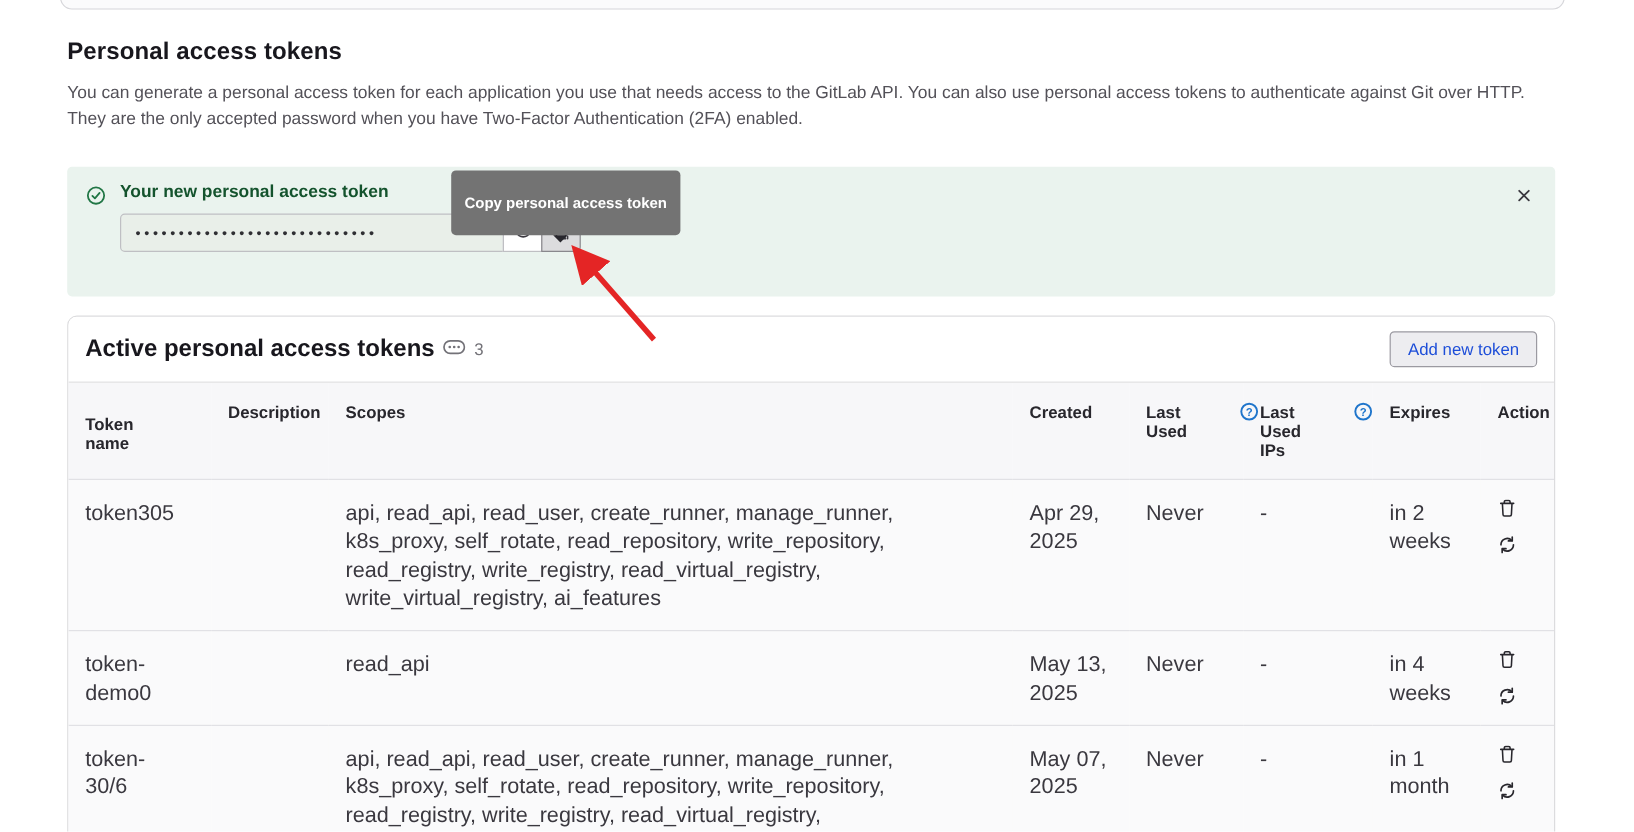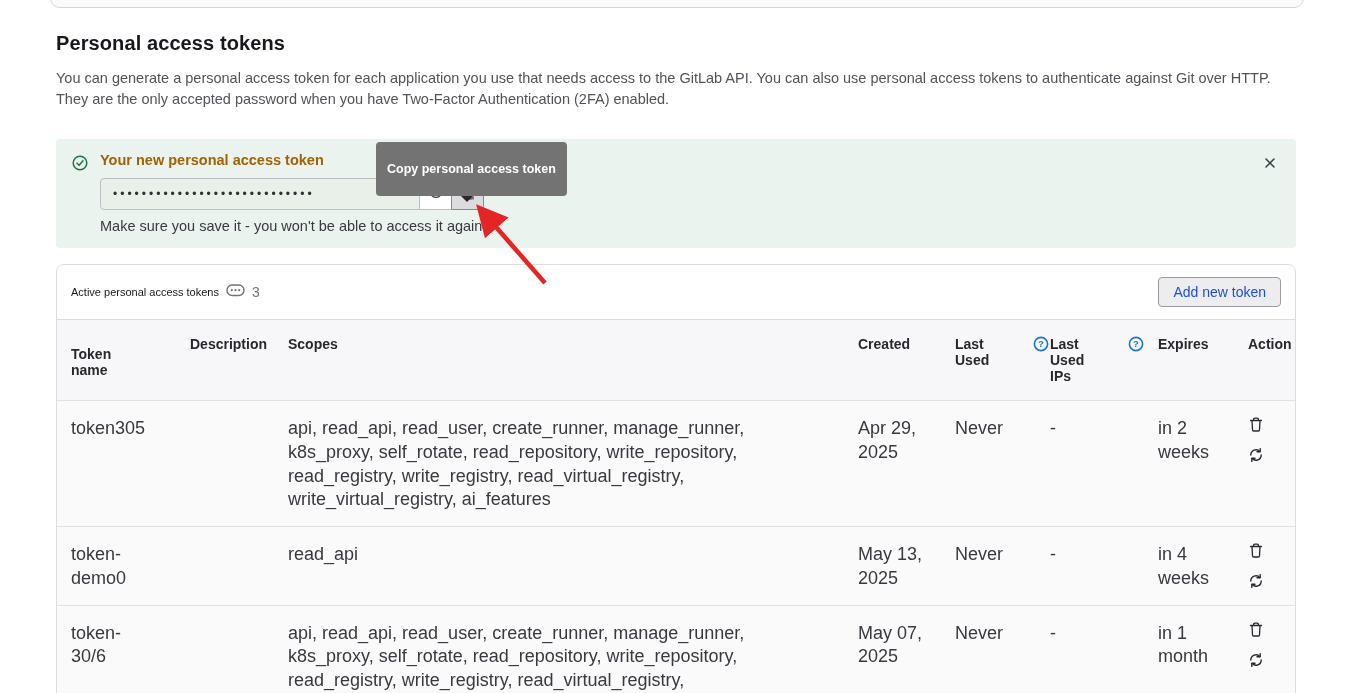--- a/index.html
+++ b/index.html
@@ -13,21 +13,21 @@
   .content { position: absolute; left: 56px; top: 0; width: 1240px; }
 
   h1.page-title { margin-top: 32px; font-size: 20px; font-weight: 700; color: #18171d; letter-spacing: .1px; }
   p.page-desc { margin-top: 13px; font-size: 14.5px; line-height: 1.42; color: #535158; }
 
   
   .alert { margin-top: 30px; background: #eaf3ee; border-radius: 4px; padding: 13px 16px 14px;
     display: flex; align-items: flex-start; position: relative; min-height: 108px; }
   .alert-icon { flex: 0 0 16px; margin-top: 3px; }
   .alert-body { margin-left: 12px; }
-  .alert-title { font-size: 14.5px; font-weight: 700; color: #a16207; }
+  .alert-title { font-size: 14.5px; font-weight: 700; color: #14532d; }
   .input-group { display: flex; margin-top: 10px; height: 32px; }
   .token-input { width: 320px; height: 32px; background: #e9efe9; border: 1px solid #bfbfc3;
     border-radius: 4px 0 0 4px; padding: 0 12px; font-size: 12px; letter-spacing: 3px;
     color: #2f2f33; outline: none; font-family: "Liberation Sans", sans-serif; }
   .btn-eye, .btn-copy { width: 33px; height: 32px; display: flex; align-items: center; justify-content: center;
     cursor: pointer; margin-left: -1px; }
   .btn-eye { background: #fff; border: 1px solid #bfbfc3; }
   .btn-copy { background: #dcdcde; border: 1px solid #89888d; border-radius: 0 4px 4px 0; position: relative; z-index: 1; }
   .alert-note { margin-top: 8px; font-size: 14.5px; color: #3a383f; }
   .alert-close { position: absolute; right: 16px; top: 14px; background: transparent; border: none; cursor: pointer; padding: 2px; }
@@ -39,21 +39,21 @@
     border-left: 6px solid transparent; border-right: 6px solid transparent; border-top: 6px solid #28272d; }
 
   
   .anno-arrow { position: absolute; left: 455px; top: 195px; z-index: 6; }
 
   
   .card { margin-top: 16px; border: 1px solid #dcdcde; border-radius: 8px; overflow: hidden; background: #fff; }
   .card-header { display: flex; align-items: center; justify-content: space-between;
     padding: 12px 14px; background: #fff; border-bottom: 1px solid #dcdcde; }
   .card-title-wrap { display: flex; align-items: center; gap: 7px; }
-  .card-title { font-size: 11px; font-weight: 400; color: #18171d; text-align: center; }
+  .card-title { font-size: 20px; font-weight: 700; color: #18171d; text-align: center; }
   .token-count { font-size: 14px; color: #737278; }
   .btn-add { background: #ededf0; border: 1px solid #9b9aa1; border-radius: 4px; color: #1d4ed8;
     font-size: 14px; padding: 6px 14px; cursor: pointer; font-family: "Liberation Sans", sans-serif; }
 
   table.tokens { width: 100%; border-collapse: collapse; table-layout: fixed; }
   thead th { background: #f7f7f9; text-align: left; vertical-align: top; padding: 16px 14px;
     height: 80px; font-size: 14px; font-weight: 700; color: #28272d; }
   .th-flex { display: flex; align-items: flex-start; justify-content: space-between; gap: 44px; }
   .th-narrow { display: block; max-width: 52px; margin-top: 10px; }
   .th-mid { display: block; max-width: 42px; }
@@ -96,21 +96,20 @@
         <button class="btn-copy">
           <span>
             <svg width="16" height="16" viewBox="0 0 16 16">
                 <rect x="3.7" y="2.6" width="7.6" height="10.2" rx="1.2" fill="none" stroke="#3a383f" stroke-width="1.3"></rect>
                 <rect x="5.9" y="1.2" width="3.2" height="2.8" rx="0.6" fill="#dcdcde" stroke="#3a383f" stroke-width="1.2"></rect>
                 <path d="M9.2 13.9h2.2M13 13.9v-2.1M13 9.2V7.6" fill="none" stroke="#3a383f" stroke-width="1.3" stroke-linecap="round"></path>
               </svg>
           </span>
         </button>
       </div>
-      <div class="alert-note">Make sure you save it - you won't be able to access it again.</div>
     </div>
     <button class="alert-close">
       <span>
         <svg width="16" height="16" viewBox="0 0 16 16">
             <path d="M4 4l8 8M12 4l-8 8" stroke="#3a383f" stroke-width="1.5" stroke-linecap="round"></path>
           </svg>
       </span>
     </button>
   </div>
 

